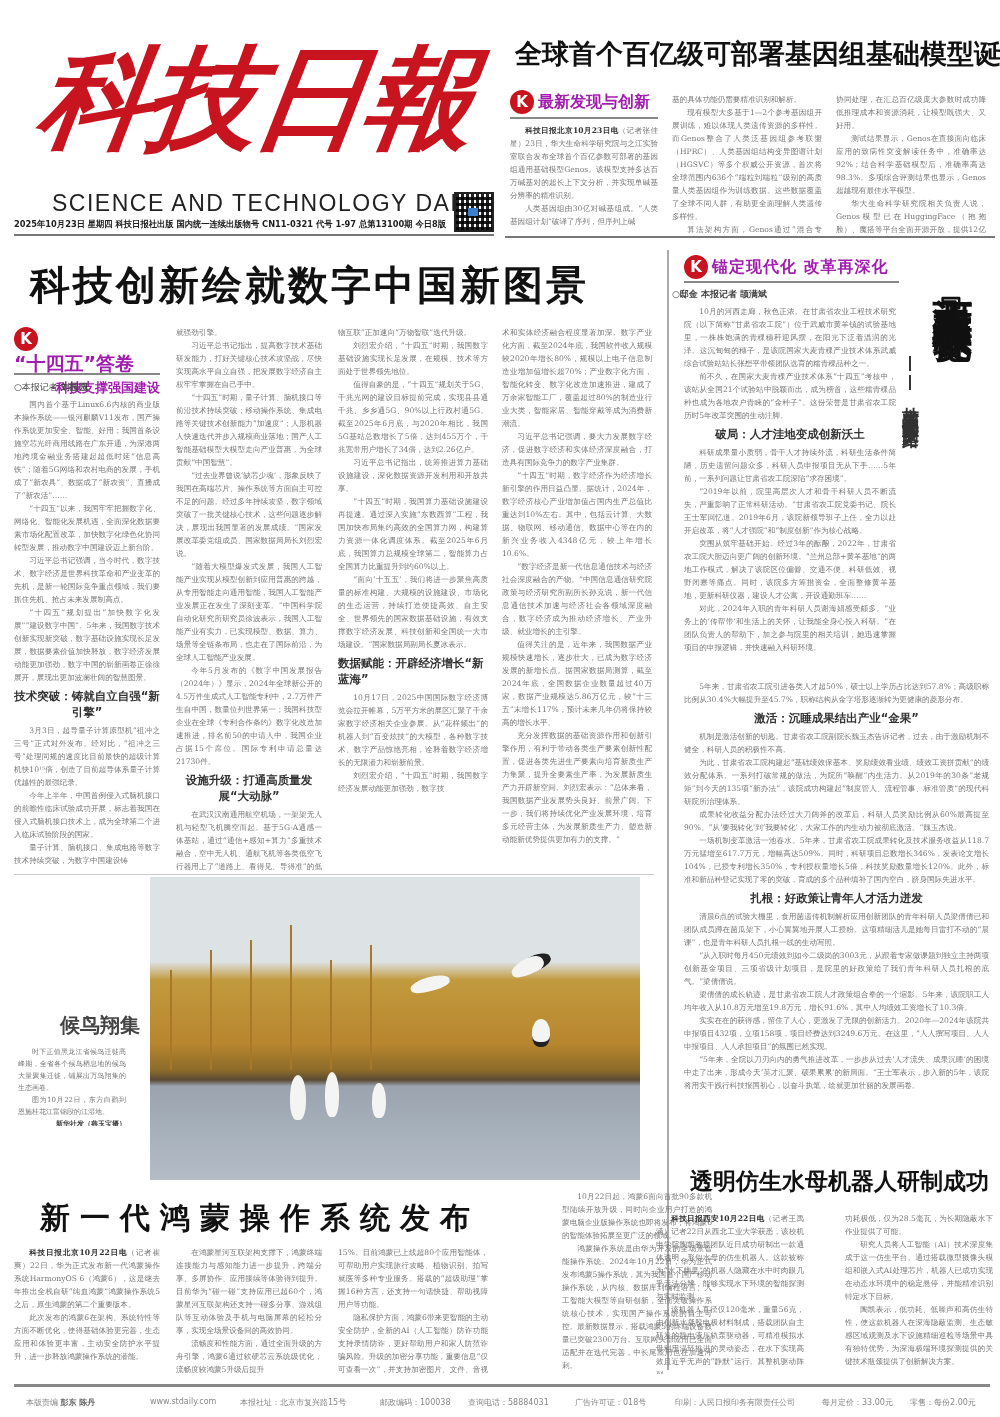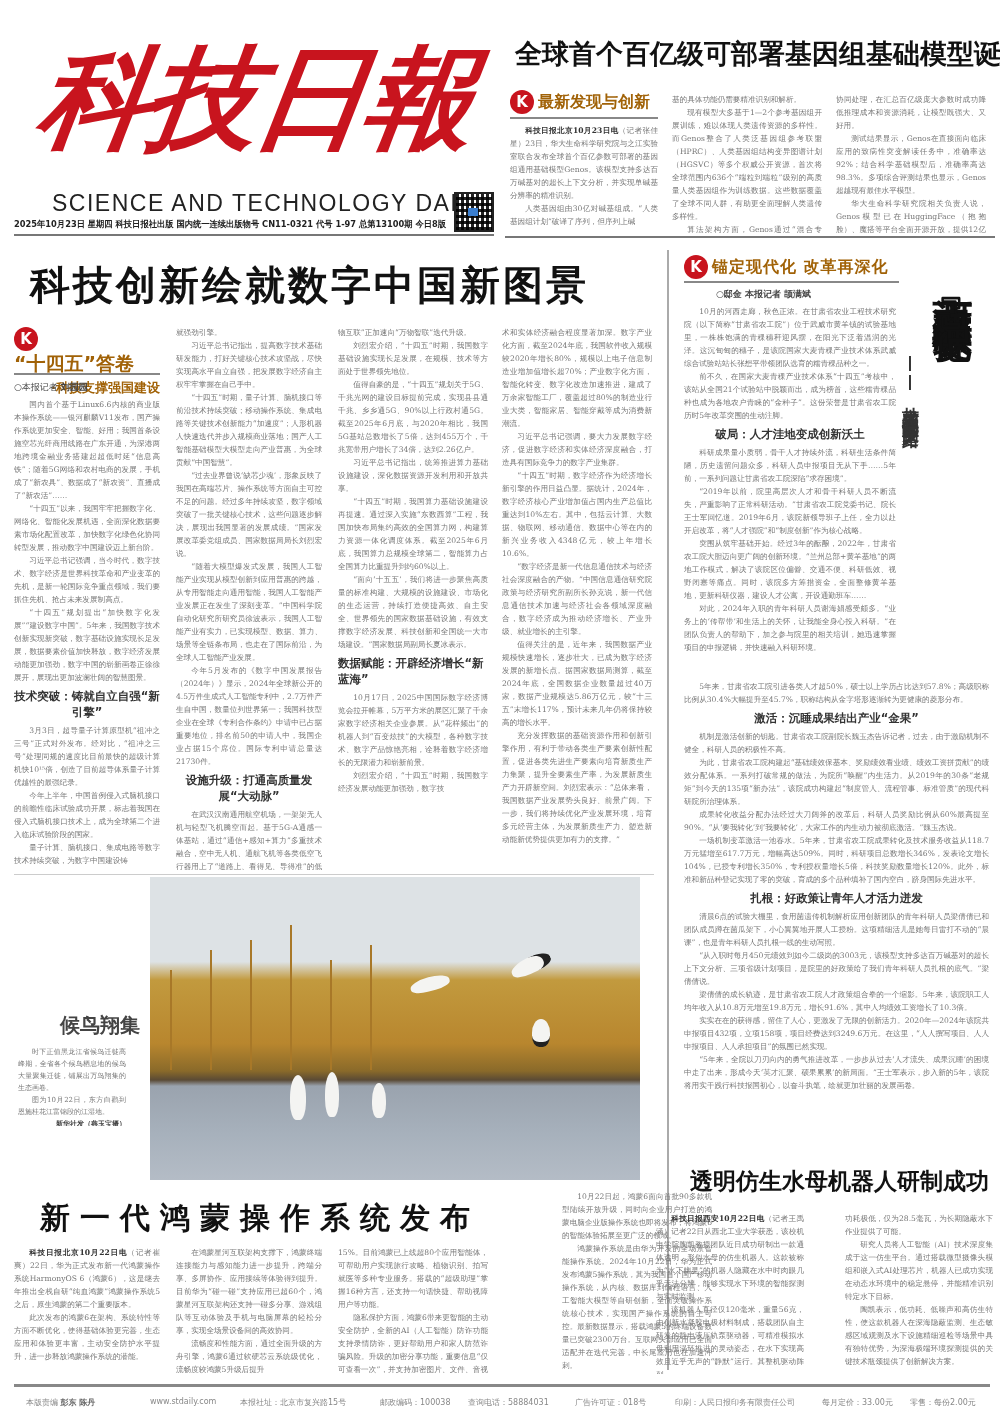--- a/index.html
+++ b/index.html
@@ -10,21 +10,21 @@
   .masthead-logo span { font-family: "DejaVu Serif", serif; font-weight: bold; font-style: italic; color: #c8141e; font-size: 112px; line-height: 1; transform: skewX(-8deg); letter-spacing: -4px; }
   .masthead-en { left: 52px; top: 190px; font-family: "Liberation Sans", sans-serif; font-size: 23px; letter-spacing: 1.5px; color: #222; }
   .masthead-info { left: 14px; top: 218px; font-family: "DejaVu Sans", sans-serif; font-size: 9px; color: #222; white-space: nowrap; transform: scaleX(0.92); transform-origin: left; font-weight: bold; }
   .qr { left: 454px; top: 192px; width: 40px; height: 40px; background:
       repeating-linear-gradient(90deg, #222 0 3px, #fff 3px 5px),
       repeating-linear-gradient(0deg, #222 0 3px, #fff 3px 6px); background-blend-mode: multiply; border: 2px solid #222; }
   .qr::after { content: ""; position: absolute; left: 12px; top: 14px; width: 10px; height: 8px; background: #3b7fd0; }
   .rule { background: #777; height: 2px; }
   .headline { font-family: "DejaVu Sans", sans-serif; font-weight: bold; color: #111; white-space: nowrap; }
   .kbadge { display: inline-flex; align-items: center; justify-content: center; width: 24px; height: 24px; border-radius: 50%; background: #c8141e; color: #fff; font-family: "DejaVu Sans", sans-serif; font-weight: bold; font-size: 15px; vertical-align: middle; margin-right: 4px; }
-  .ksection { font-family: "DejaVu Sans", sans-serif; font-weight: bold; color: #a16207; white-space: nowrap; }
+  .ksection { font-family: "DejaVu Sans", sans-serif; font-weight: bold; color: #a21caf; white-space: nowrap; }
   .bodytext { font-family: "DejaVu Serif", serif; font-size: 7.6px; line-height: 13px; color: #777; text-align: justify; overflow: hidden; }
   .bodytext p { text-indent: 2em; }
   .bodytext b { color: #333; }
   .subhead { font-family: "DejaVu Sans", sans-serif; font-weight: bold; font-size: 11.5px; color: #333; line-height: 16px; }
   .byline { font-family: "DejaVu Sans", sans-serif; font-size: 9px; color: #444; }
   .vline { background: #aaa; width: 2px; }
   .vert-title { writing-mode: vertical-rl; font-family: "DejaVu Sans", sans-serif; font-weight: bold; color: #111; font-size: 40px; letter-spacing: 2px; }
   .vert-sub { writing-mode: vertical-rl; font-family: "DejaVu Serif", serif; font-weight: bold; color: #333; font-size: 17px; letter-spacing: 2px; }
   .photo { left: 150px; top: 877px; width: 490px; height: 303px; overflow: hidden; background: linear-gradient(#dde2e5 0%, #dde2e5 28%, #c29a3e 34%, #b8862e 55%, #8a6a2a 64%, #5a4a35 67%, #9aa3ae 69%, #a7b1bc 85%, #b4bcc6 100%); }
   .reed { position: absolute; bottom: 110px; width: 2px; background: #a87828; }
@@ -88,21 +88,21 @@
   <p>今年上半年，中国首例侵入式脑机接口的前瞻性临床试验成功开展，标志着我国在侵入式脑机接口技术上，成为全球第二个进入临床试验阶段的国家。</p>
   <p>量子计算、脑机接口、集成电路等数字技术持续突破，为数字中国建设铸</p>
 </div>
 
 <div class="abs bodytext" style="left:176px; top:326px; width:146px; height:547px;">
   <p style="text-indent:0">就强劲引擎。</p>
   <p>习近平总书记指出，提高数字技术基础研发能力，打好关键核心技术攻坚战，尽快实现高水平自立自强，把发展数字经济自主权牢牢掌握在自己手中。</p>
   <p>“十四五”时期，量子计算、脑机接口等前沿技术持续突破；移动操作系统、集成电路等关键技术创新能力“加速度”；人形机器人快速迭代并步入规模商业落地；国产人工智能基础模型大模型走向产业普惠，为全球贡献“中国智慧”。</p>
   <p>“过去业界曾说‘缺芯少魂’，形象反映了我国在高端芯片、操作系统等方面自主可控不足的问题。经过多年持续攻坚，数字领域突破了一批关键核心技术，这些问题逐步解决，展现出我国显著的发展成绩。”国家发展改革委党组成员、国家数据局局长刘烈宏说。</p>
   <p>“随着大模型爆发式发展，我国人工智能产业实现从模型创新到应用普惠的跨越，从专用智能走向通用智能，我国人工智能产业发展正在发生了深刻变革。”中国科学院自动化研究所研究员徐波表示，我国人工智能产业有实力，已实现模型、数据、算力、场景等全链条布局，也走在了国际前沿，为全球人工智能产业发展。</p>
-  <p>今年5月发布的《数字中国发展报告（2024年）》显示，2024年全球新公开的4.5万件生成式人工智能专利中，2.7万件产生自中国，数量位列世界第一；我国科技型企业在全球《专利合作条约》申请中已占据重要地位，排名前50的申请人中，我国企业占据15个席位。国际专利申请总量达21730件。</p>
+  <p>今年5月发布的《数字中国发展报告（2024年）》显示，2024年全球新公开的4.5万件生成式人工智能专利中，2.7万件产生自中国，数量位列世界第一；我国科技型企业在全球《专利合作条约》数字化改造加速推进，排名前50的申请人中，我国企业占据15个席位。国际专利申请总量达21730件。</p>
   <div class="subhead" style="text-align:center; margin:4px 0;">设施升级：打通高质量发展“大动脉”</div>
   <p>在武汉汉南通用航空机场，一架架无人机与轻型飞机腾空而起。基于5G-A通感一体基站，通过“通信+感知+算力”多重技术融合，空中无人机、通航飞机等各类低空飞行器用上了“道路上、看得见、导得准”的低空智联网。</p>
 
 </div>
 
 <div class="abs bodytext" style="left:338px; top:326px; width:150px; height:547px;">
   <p style="text-indent:0">物互联”正加速向“万物智联”迭代升级。</p>
   <p>刘烈宏介绍，“十四五”时期，我国数字基础设施实现长足发展，在规模、技术等方面处于世界领先地位。</p>
   <p>值得自豪的是，“十四五”规划关于5G、千兆光网的建设目标提前完成，实现县县通千兆、乡乡通5G、90%以上行政村通5G。截至2025年6月底，与2020年相比，我国5G基站总数增长了5倍，达到455万个，千兆宽带用户增长了34倍，达到2.26亿户。</p>
   <p>习近平总书记指出，统筹推进算力基础设施建设，深化数据资源开发利用和开放共享。</p>
@@ -122,21 +122,21 @@
   <p>充分发挥数据的基础资源作用和创新引擎作用，有利于带动各类生产要素创新性配置，促进各类先进生产要素向培育新质生产力集聚，提升全要素生产率，为发展新质生产力开辟新空间。刘烈宏表示：“总体来看，我国数据产业发展势头良好、前景广阔。下一步，我们将持续优化产业发展环境，培育多元经营主体，为发展新质生产力、塑造新动能新优势提供更加有力的支撑。”</p>
 </div>
 
 <div class="abs" style="left:14px; top:874px; width:640px; height:1px; background:#ccc;"></div>
 
 <div class="abs vline" style="left:667px; top:250px; height:1120px;"></div>
 <div class="abs" style="left:684px; top:255px;">
   <span class="kbadge">K</span><span class="ksection" style="font-size:16px; letter-spacing:1px;">锚定现代化 改革再深化</span>
 </div>
 <div class="abs" style="left:684px; top:281px; width:215px; height:2px; background:#888;"></div>
-<div class="abs byline" style="left:716px; top:288px; font-weight:bold;">○邸金  本报记者  颉满斌</div>
+<div class="abs byline" style="left:672px; top:288px; font-weight:bold;">○邸金  本报记者  颉满斌</div>
 
 <div class="abs vert-title" style="left:926px; top:268px; height:420px;">河西走廊上演科研『蝶变记』</div>
 <div class="abs vert-sub" style="left:900px; top:355px; height:330px;">——甘肃省农工院的改革突围之路</div>
 
 <div class="abs bodytext" style="left:684px; top:305px; width:212px; height:375px;">
   <p>10月的河西走廊，秋色正浓。在甘肃省农业工程技术研究院（以下简称“甘肃省农工院”）位于武威市黄羊镇的试验基地里，一株株饱满的青稞穗秆迎风摆，在阳光下泛着温润的光泽。这沉甸甸的穗子，是该院国家大麦青稞产业技术体系武威综合试验站站长张想平带领团队选育的糯青稞品种之一。</p>
   <p>前不久，在国家大麦青稞产业技术体系“十四五”考核中，该站从全国21个试验站中脱颖而出，成为榜首，这些糯青稞品种也成为各地农户青睐的“金种子”。这份荣誉是甘肃省农工院历时5年改革突围的生动注脚。</p>
   <div class="subhead" style="text-align:center; margin:4px 0;">破局：人才洼地变成创新沃土</div>
   <p>科研成果量小质弱，骨干人才持续外流，科研生活条件简陋，历史遗留问题众多，科研人员申报项目无从下手……5年前，一系列问题让甘肃省农工院深陷“求存困境”。</p>
   <p>“2019年以前，院里高层次人才和骨干科研人员不断流失，严重影响了正常科研活动。”甘肃省农工院党委书记、院长王士军回忆道。2019年6月，该院新领导班子上任，全力以赴开启改革，将“人才强院”和“制度创新”作为核心战略。</p>
@@ -146,21 +146,21 @@
 
 <div class="abs bodytext" style="left:684px; top:680px; width:305px; height:470px;">
   <p>5年来，甘肃省农工院引进各类人才超50%，硕士以上学历占比达到57.8%；高级职称比例从30.4%大幅提升至45.7%，职称结构从金字塔形逐渐转为更健康的菱形分布。</p>
   <div class="subhead" style="text-align:center; margin:4px 0;">激活：沉睡成果结出产业“金果”</div>
   <p>机制是激活创新的钥匙。甘肃省农工院副院长魏玉杰告诉记者，过去，由于激励机制不健全，科研人员的积极性不高。</p>
   <p>为此，甘肃省农工院构建起“基础绩效保基本、奖励绩效看业绩、绩效工资拼贡献”的绩效分配体系。一系列打破常规的做法，为院所“唤醒”内生活力。从2019年的30条“老规矩”到今天的135项“新办法”，该院成功构建起“制度管人、流程管事、标准管质”的现代科研院所治理体系。</p>
   <p>成果转化收益分配办法经过大刀阔斧的改革后，科研人员奖励比例从60%最高提至90%。“从‘要我转化’到‘我要转化’，大家工作的内生动力被彻底激活。”魏玉杰说。</p>
   <p>一场机制变革激活一池春水。5年来，甘肃省农工院成果转化及技术服务收益从118.7万元猛增至617.7万元，增幅高达509%。同时，科研项目总数增长346%，发表论文增长104%，已授专利增长350%，专利授权量增长5倍，科技奖励数量增长120%。此外，标准和新品种登记实现了零的突破，育成的多个品种填补了国内空白，跻身国际先进水平。</p>
   <div class="subhead" style="text-align:center; margin:4px 0;">扎根：好政策让青年人才活力迸发</div>
   <p>清晨6点的试验大棚里，食用菌遗传机制解析应用创新团队的青年科研人员梁倩倩已和团队成员蹲在菌瓜架下，小心翼翼地开展人工授粉。这项精细活儿是她每日雷打不动的“晨课”，也是青年科研人员扎根一线的生动写照。</p>
-  <p>“从入职时每月450元绩效到如今二级岗的3003元，该模型支持多达百万碱基对的超长上下文分析、三项省级计划项目，是院里的好政策给了我们青年科研人员扎根的底气。”梁倩倩说。</p>
+  <p>“从入职时每月450元绩效到如今二级岗的3003元，从跟着专家做课题到独立主持两项创新基金项目、三项省级计划项目，是院里的好政策给了我们青年科研人员扎根的底气。”梁倩倩说。</p>
   <p>梁倩倩的成长轨迹，是甘肃省农工院人才政策组合拳的一个缩影。5年来，该院职工人均年收入从10.8万元增至19.8万元，增长91.6%，其中人均绩效工资增长了10.3倍。</p>
   <p>实实在在的获得感，留住了人心，更激发了无限的创新活力。2020年—2024年该院共申报项目432项，立项158项，项目经费达到3249.6万元。在这里，“人人撰写项目、人人申报项目、人人承担项目”的氛围已然实现。</p>
   <p>“5年来，全院以刀刃向内的勇气推进改革，一步步从过去‘人才流失、成果沉睡’的困境中走了出来，形成今天‘英才汇聚、硕果累累’的新局面。”王士军表示，步入新的5年，该院将用实干践行科技报国初心，以奋斗执笔，绘就更加壮丽的发展画卷。</p>
 </div>
 
 <div class="abs headline" style="left:60px; top:1012px; font-size:20px; color:#444;">候鸟翔集</div>
 <div class="abs bodytext" style="left:18px; top:1046px; width:108px; height:80px; font-size:7px; line-height:12px;">
   <p>时下正值黑龙江省候鸟迁徙高峰期，全省各个候鸟栖息地的候鸟大量聚集迁徙，铺展出万鸟翔集的生态画卷。</p>
   <p>图为10月22日，东方白鹳到恩施桂花江富锦段的江湿地。</p>
   <div style="text-align:right; font-weight:bold; color:#444; font-family:'DejaVu Sans',sans-serif;">新华社发（燕玉宝摄）</div>

